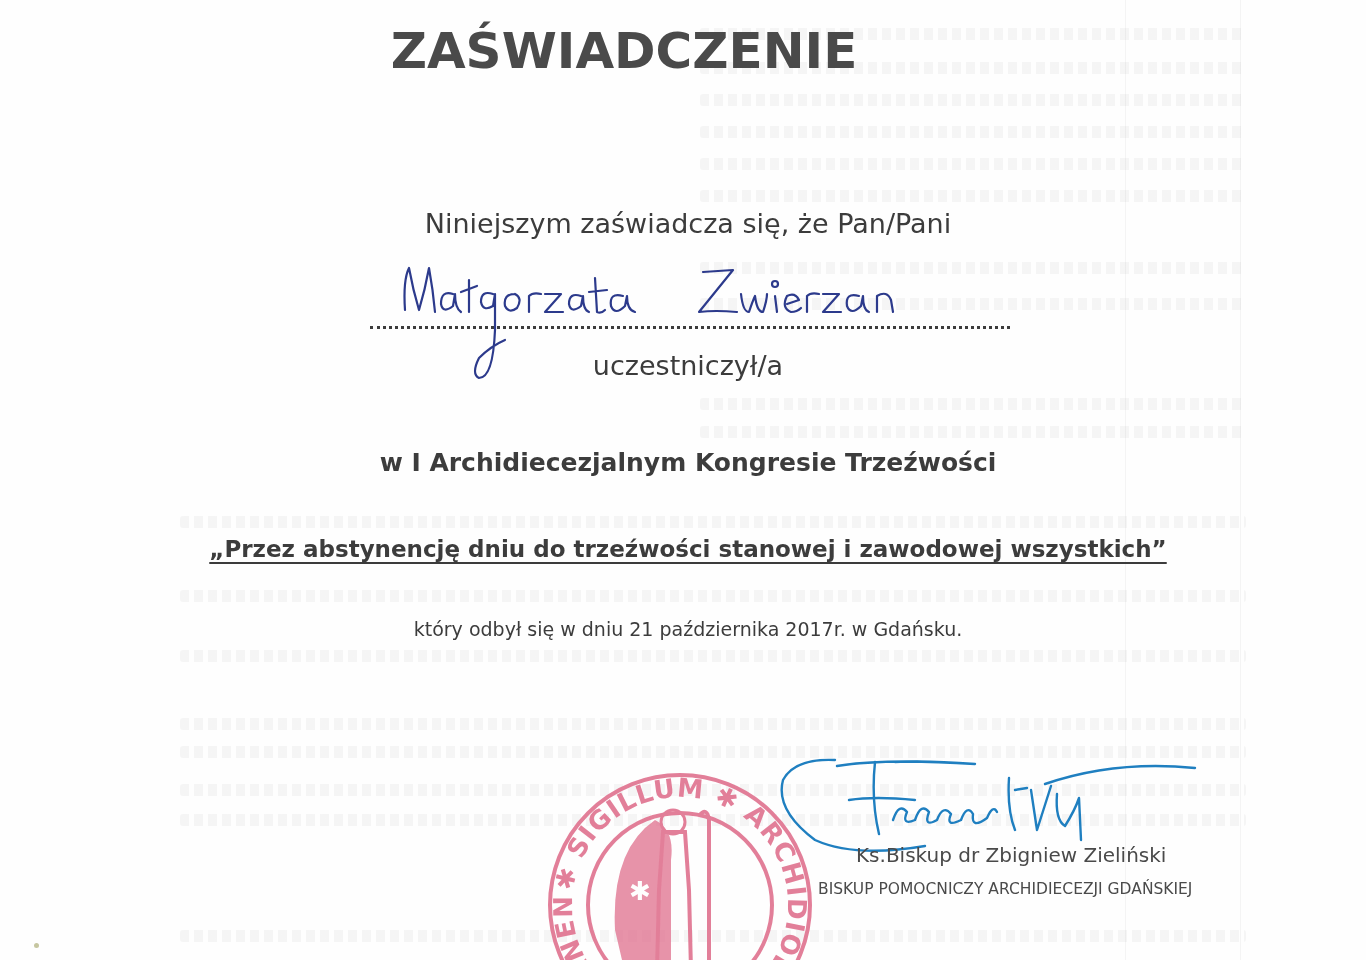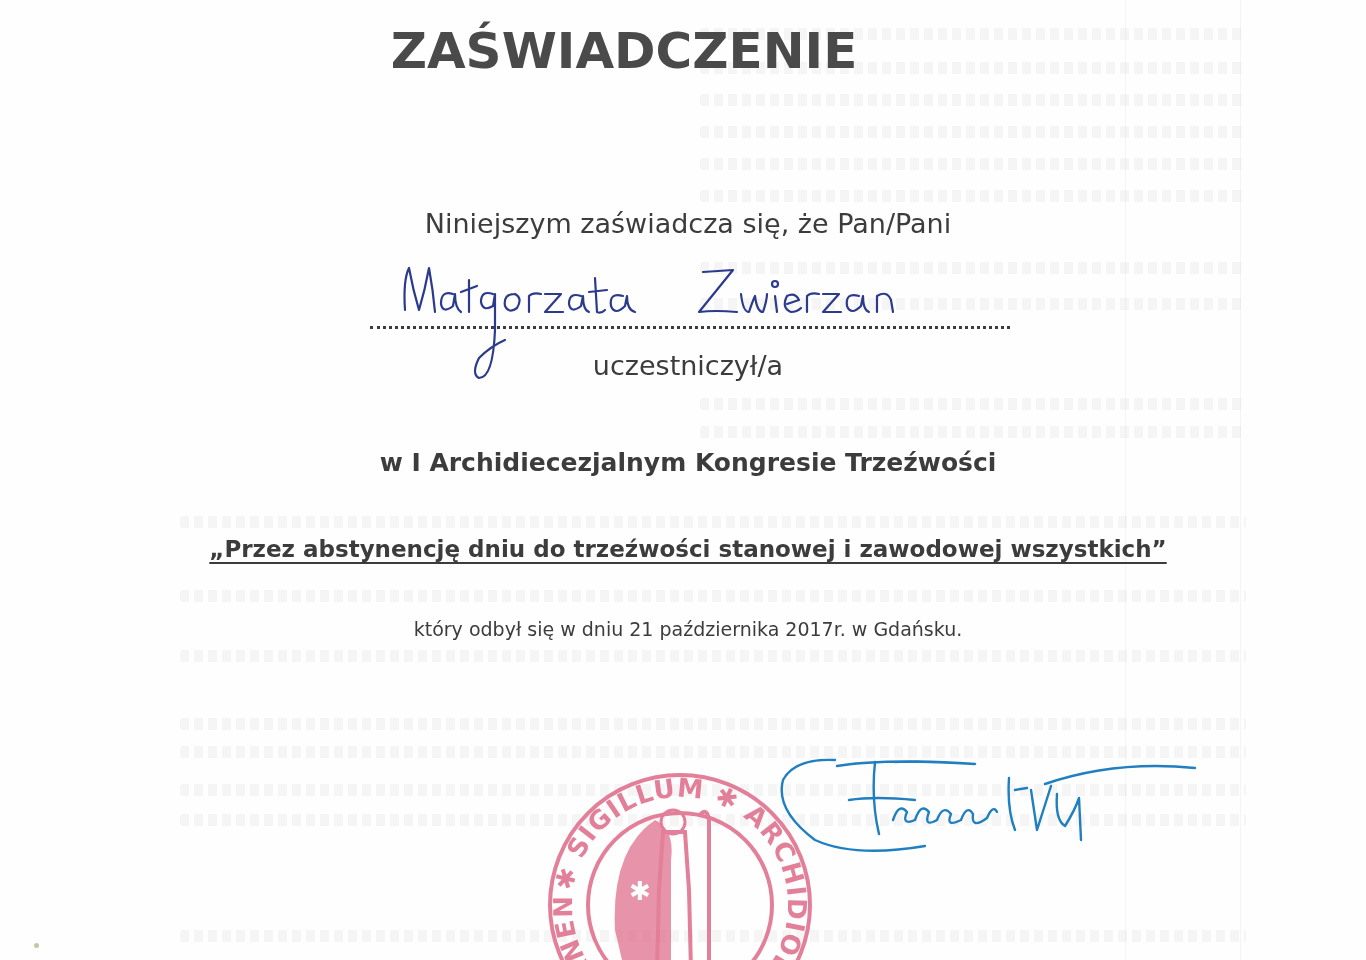--- a/index.html
+++ b/index.html
@@ -269,15 +269,17 @@
       <path d="M74 50 Q100 46 140 50"></path>
       <path d="M100 12 Q96 50 104 84"></path>
       <path d="M118 70 Q124 52 132 62 Q126 76 140 70 Q146 52 154 62 Q148 78 162 70 Q168 54 176 64 Q170 78 186 70 Q192 54 198 64 Q196 80 212 68 Q218 54 222 62"></path>
       <path d="M234 28 Q232 60 240 80 M240 40 L252 38"></path>
       <path d="M256 40 L262 80 L276 36"></path>
       <path d="M282 44 Q280 70 290 76 Q300 60 304 48 L306 90"></path>
       <path d="M270 34 Q340 10 420 18"></path>
     </g>
   </svg>
 
+  <div class="signer-name">Ks.Biskup dr Zbigniew Zieliński</div>
+  <div class="signer-title">BISKUP POMOCNICZY ARCHIDIECEZJI GDAŃSKIEJ</div>
 
   <div class="dot"></div>
 </div>
 
 </body></html>

